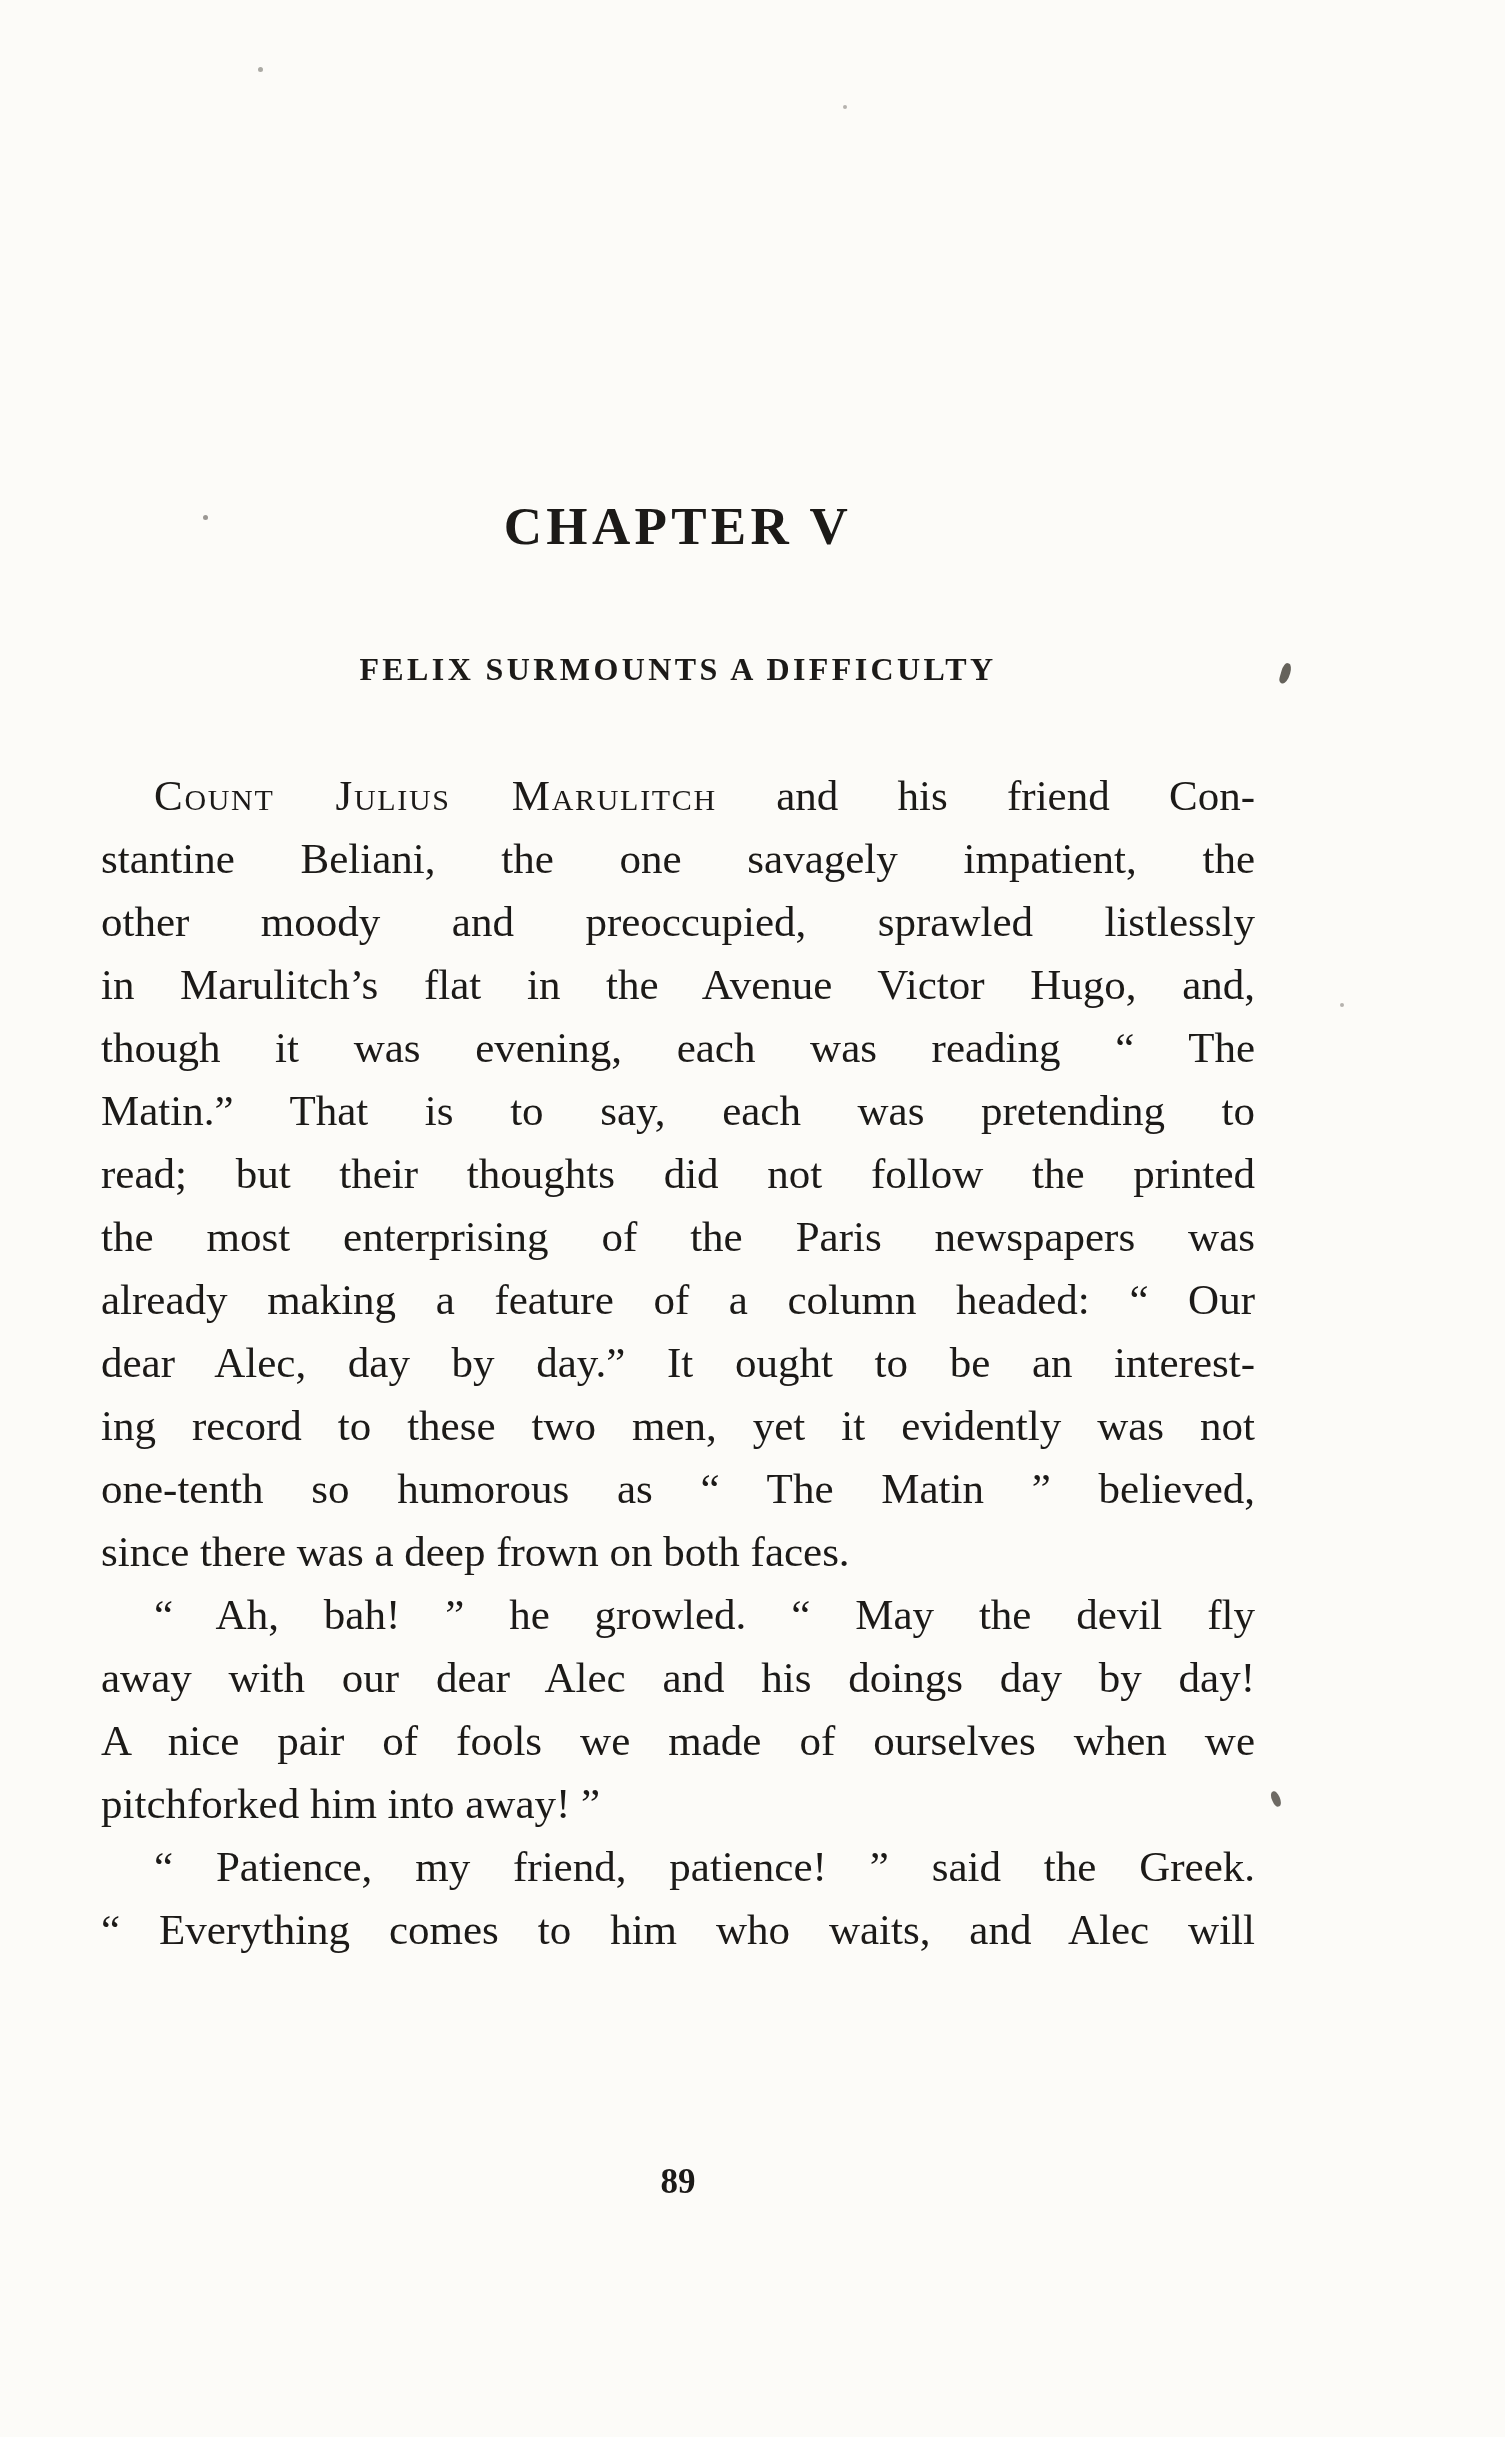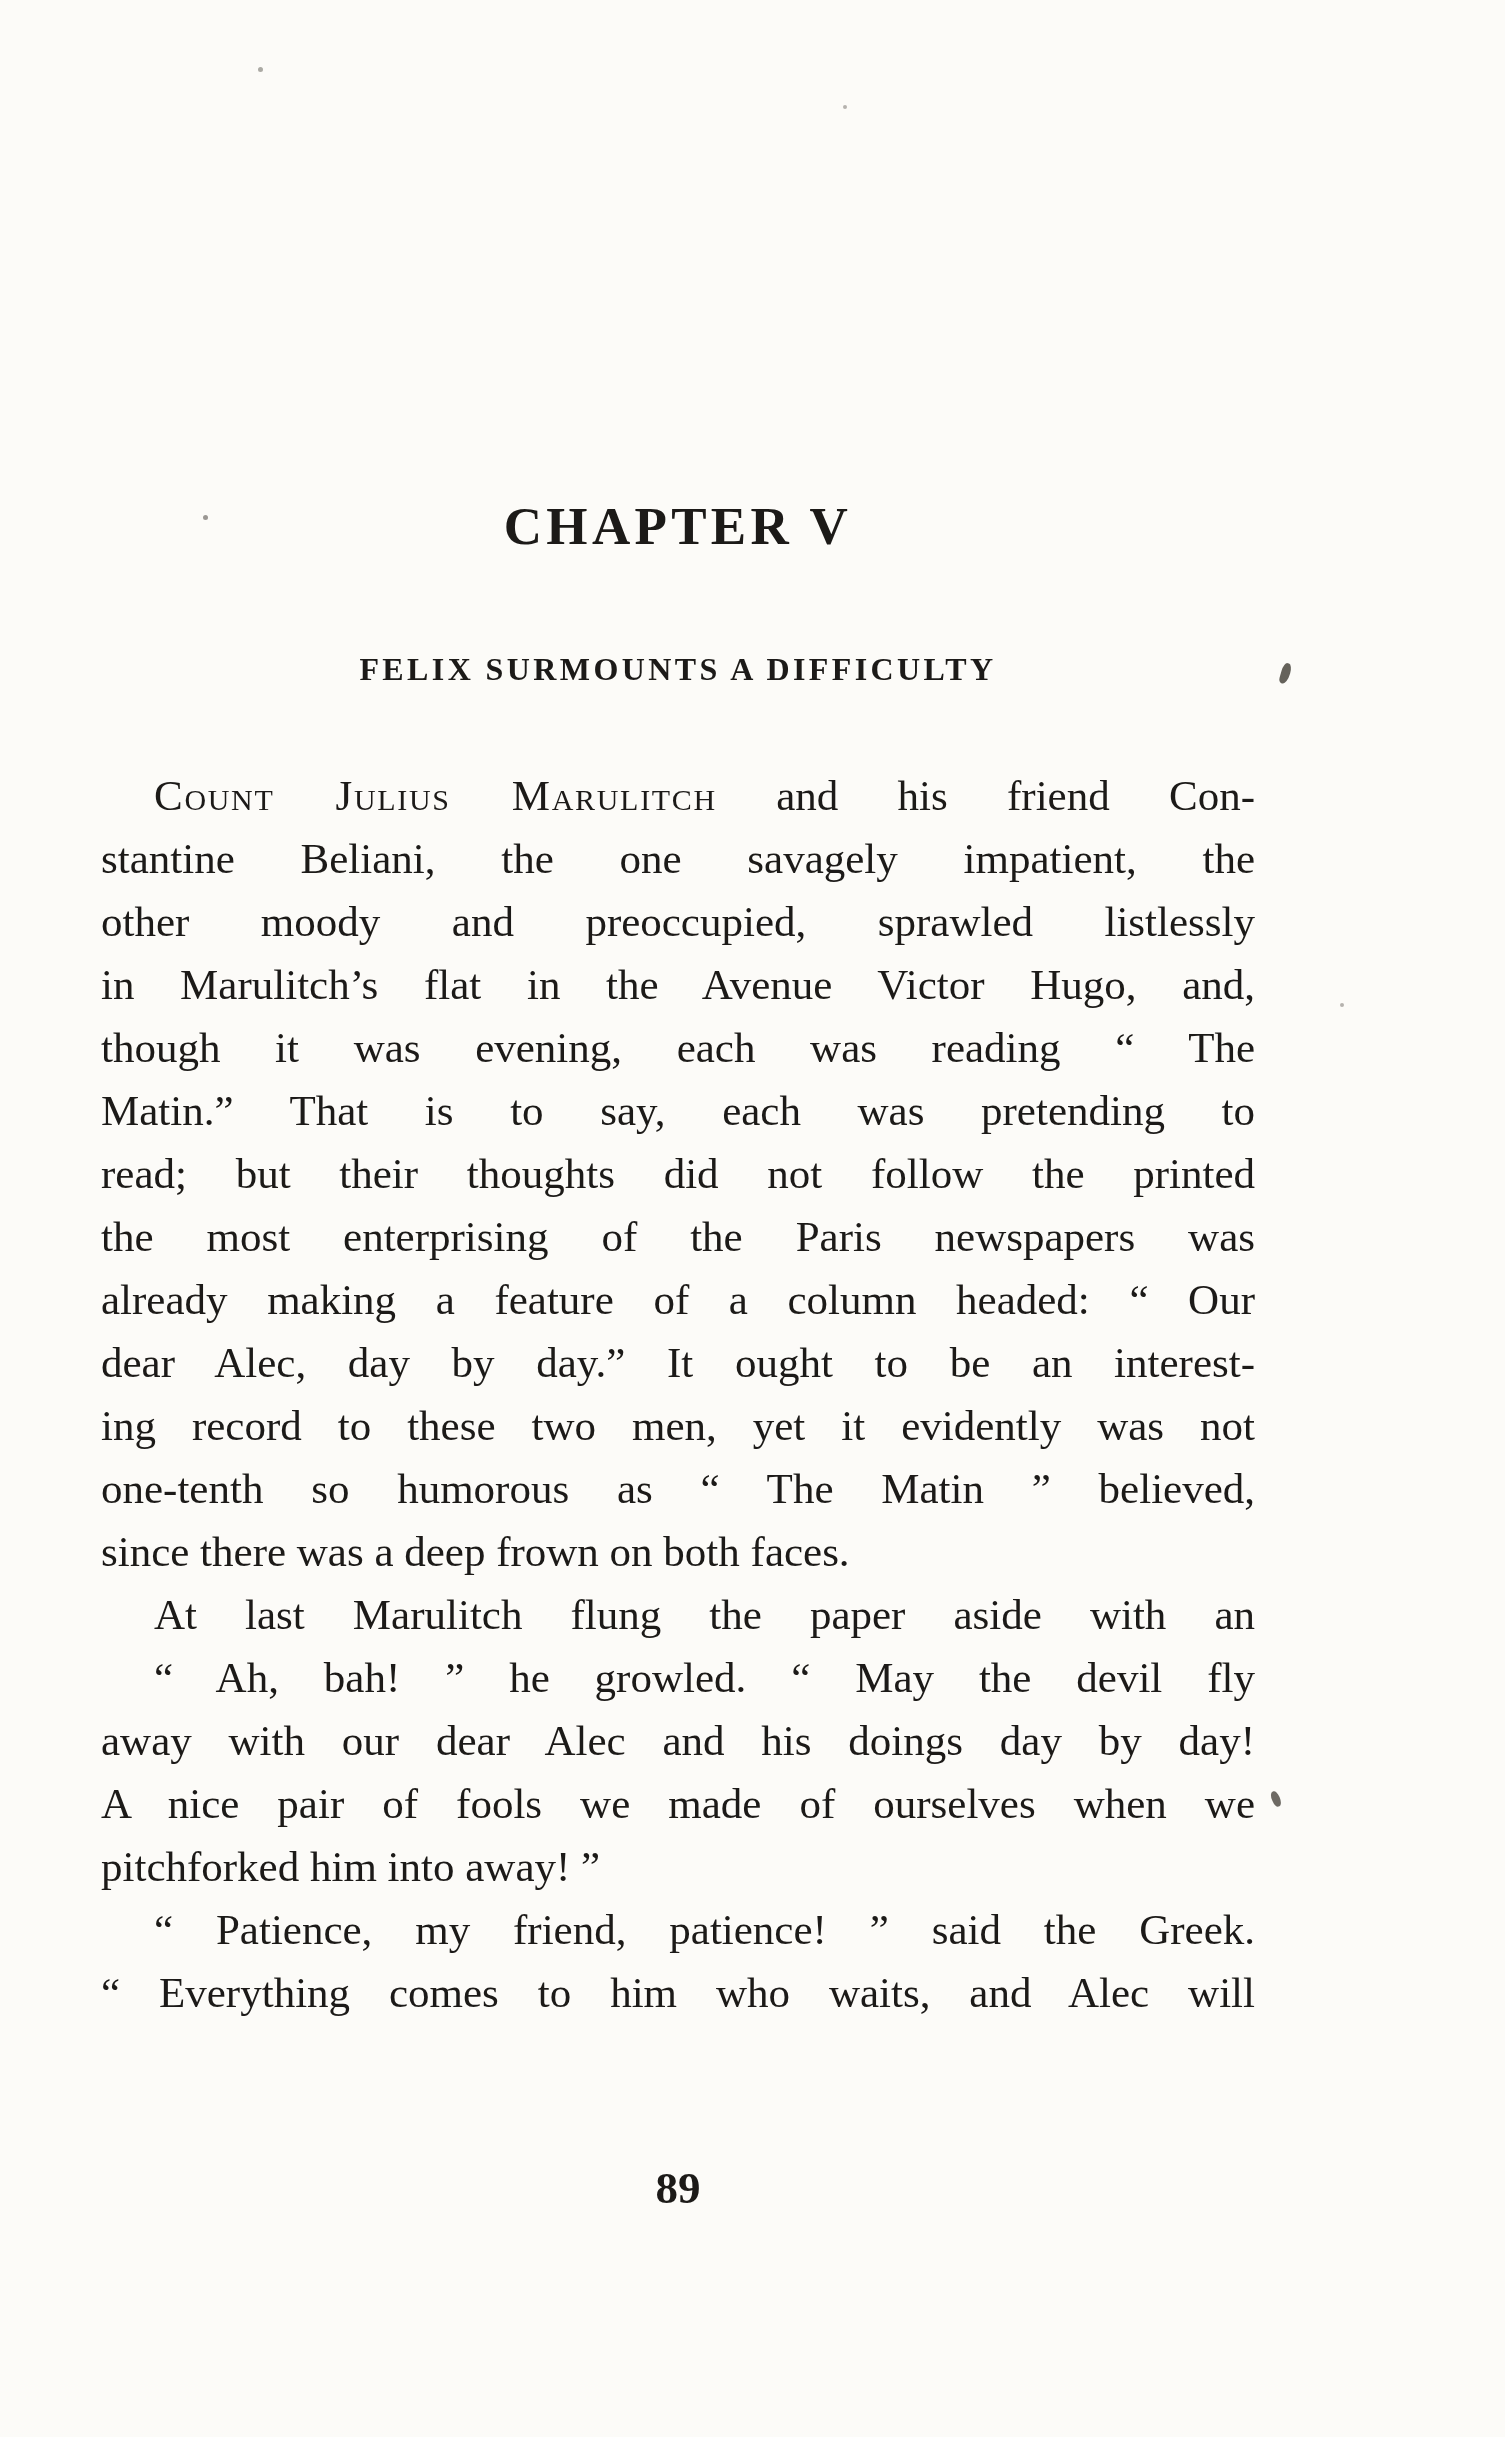--- a/index.html
+++ b/index.html
@@ -71,21 +71,21 @@
     font-variant: small-caps;
     letter-spacing: 1.7px;
     font-family: Liberation Serif, serif;
   }
   .page-number {
     position: absolute;
     left: 101px;
     top: 2162px;
     width: 1154px;
     text-align: center;
-    font-size: 45px;
+    font-size: 35px;
     font-weight: bold;
   }
   
   .speck {
     position: absolute;
     background: #4a463f;
     border-radius: 50%;
   }
   .s1 { left: 258px;  top: 67px;   width: 5.2px;  height: 5.2px;  opacity: .45; }
   .s2 { left: 843px;  top: 105px;  width: 4.3px;  height: 4.3px;  opacity: .4;  }
@@ -127,21 +127,20 @@
           <div class="line">Matin.” That is to say, each was pretending to</div>
           <div class="line">read; but their thoughts did not follow the printed</div>
           <div class="line">the most enterprising of the Paris newspapers was</div>
           <div class="line">already making a feature of a column headed: “ Our</div>
           <div class="line">dear Alec, day by day.” It ought to be an interest-</div>
           <div class="line">ing record to these two men, yet it evidently was not</div>
           <div class="line">one-tenth so humorous as “ The Matin ” believed,</div>
           <div class="line last">since there was a deep frown on both faces.</div>
         </div>
         <div class="paragraph">
-          <div class="line first">At last Marulitch flung the paper aside with an</div>
         </div>
         <div class="paragraph">
           <div class="line first">“ Ah, bah! ” he growled. “ May the devil fly</div>
           <div class="line">away with our dear Alec and his doings day by day!</div>
           <div class="line">A nice pair of fools we made of ourselves when we</div>
           <div class="line last">pitchforked him into away! ”</div>
         </div>
         <div class="paragraph">
           <div class="line first">“ Patience, my friend, patience! ” said the Greek.</div>
           <div class="line">“ Everything comes to him who waits, and Alec will</div>

